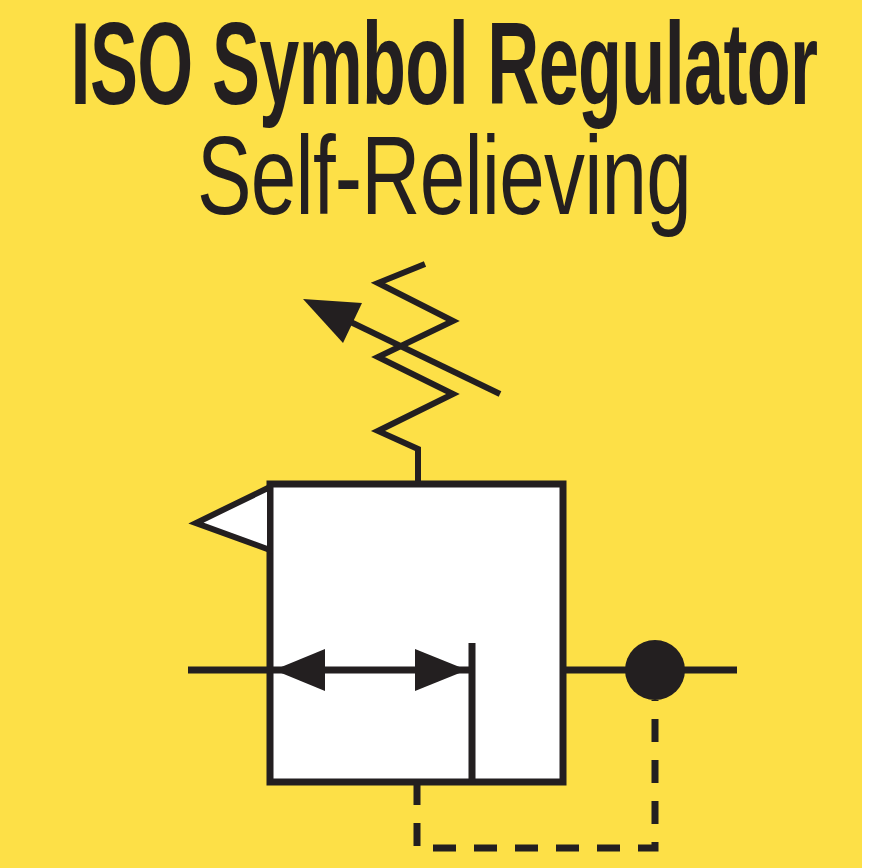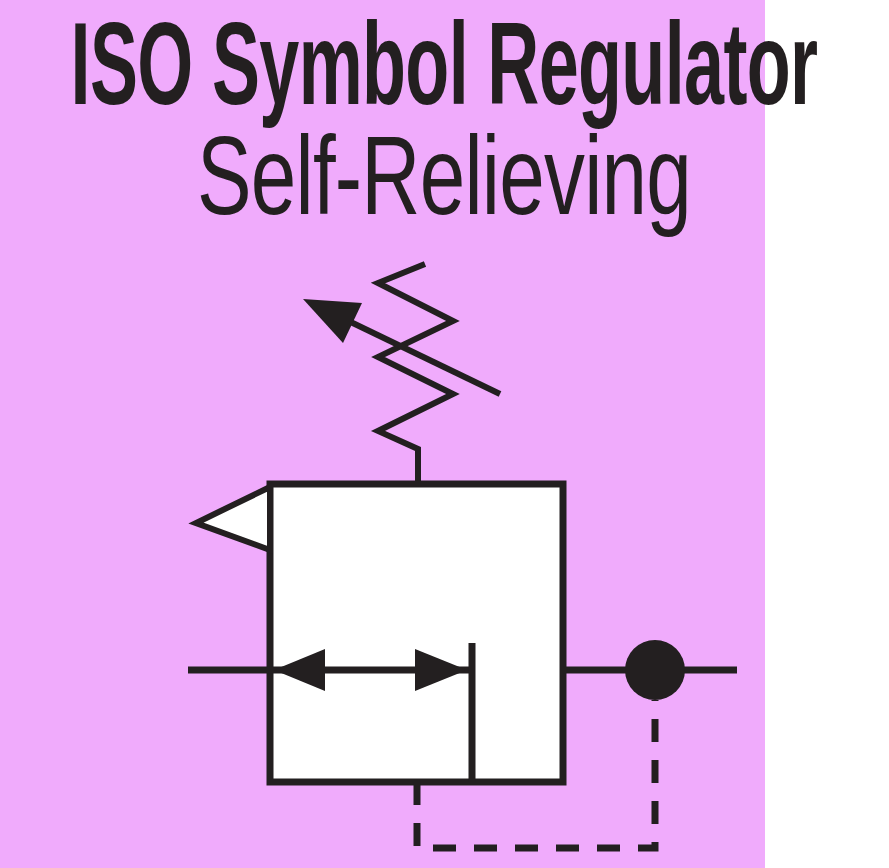--- a/index.html
+++ b/index.html
@@ -8,23 +8,23 @@
   }
   body {
     width: 889px;
     height: 868px;
     background: #FFFFFF;
     overflow: hidden;
     font-family: "Liberation Sans", sans-serif;
   }
   .page {
     position: relative;
-    width: 765px;
+    width: 862px;
     height: 868px;
-    background: #f0abfc;
+    background: #fde047;
     text-decoration: underline;
   }
   .title {
     position: absolute;
     left: 444px;
     top: 6px;
     margin: 0;
     font-size: 116px;
     line-height: 1;
     font-weight: 700;

